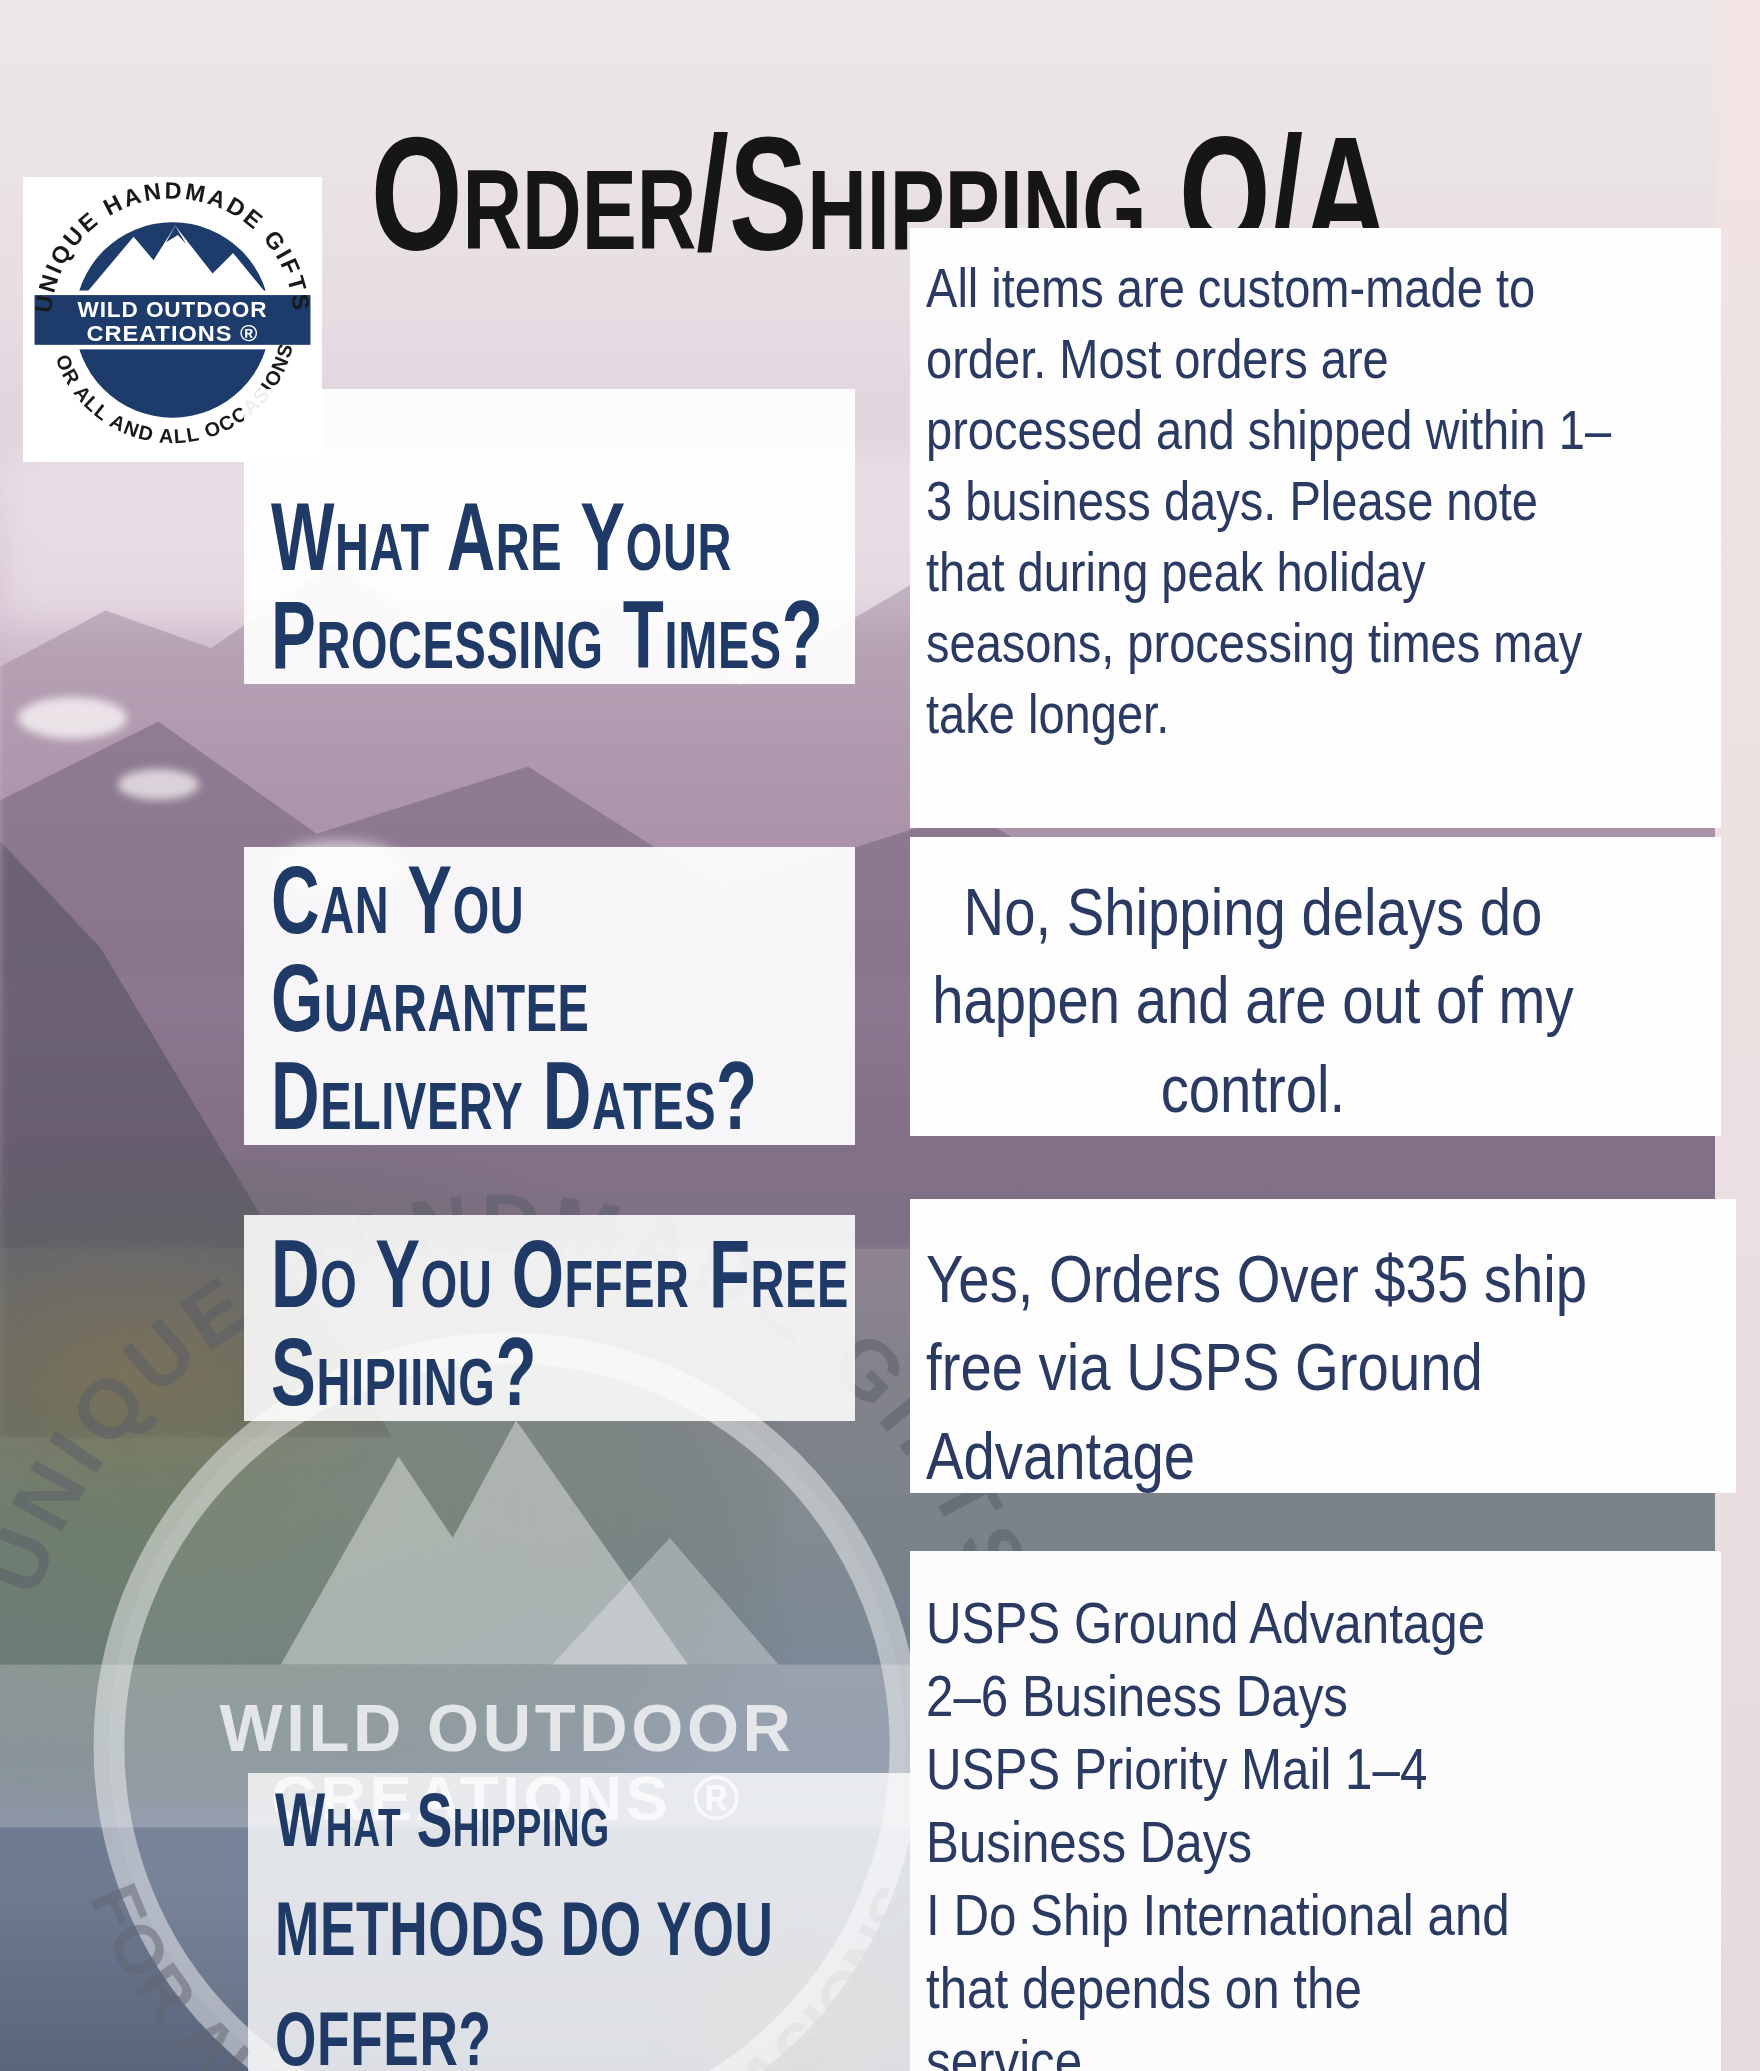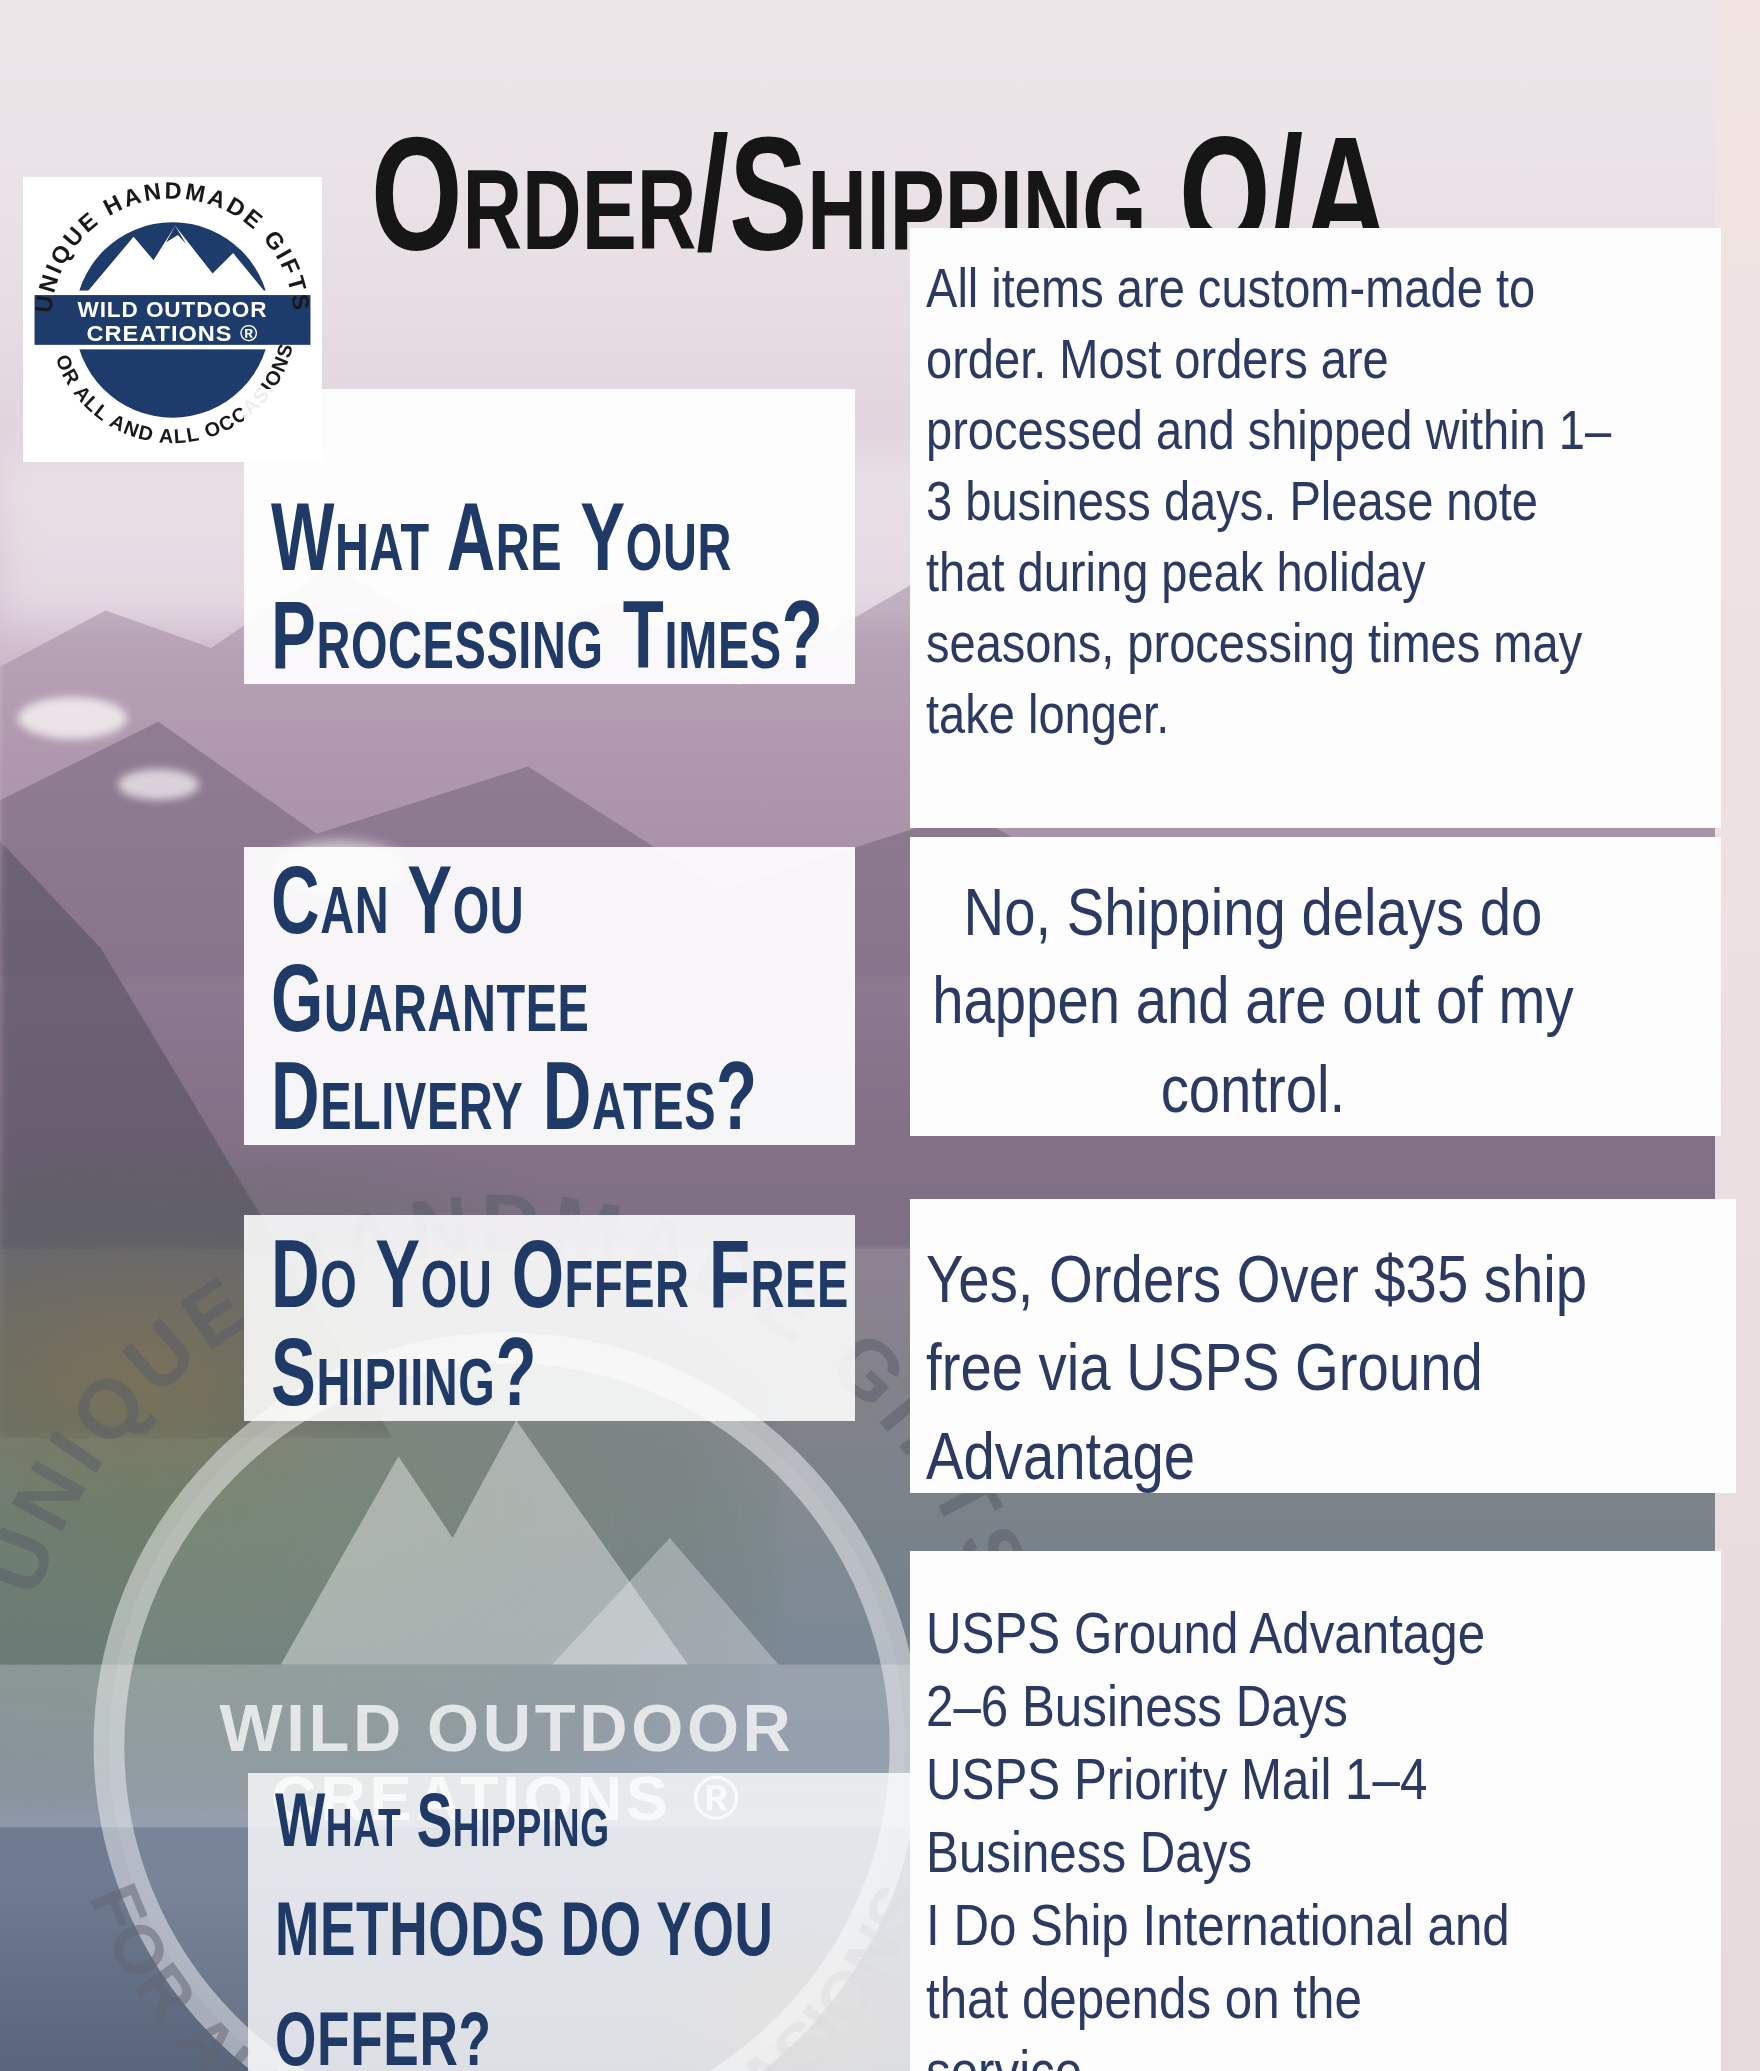--- a/index.html
+++ b/index.html
@@ -75,21 +75,21 @@
 
   .abox{background:#fdfdfe;color:#2b3a62;padding:0 16.3px 0 16.3px;}
   .atext{transform-origin:left top;}
   .aline{display:block;white-space:nowrap;}
   .a1{left:910px;top:228px;width:811px;height:600px;padding-top:23.5px;}
   .a1 .atext{font-size:56px;line-height:1.27;transform:scaleX(0.84);}
   .a2{left:910px;top:837px;width:811px;height:299px;padding-top:31px;text-align:center;}
   .a2 .atext{font-size:67px;line-height:1.32;transform:scaleX(0.84);}
   .a3{left:910px;top:1199px;width:826px;height:294px;padding-top:36px;}
   .a3 .atext{font-size:67px;line-height:1.32;transform:scaleX(0.84);}
-  .a4{left:910px;top:1551px;width:811px;height:520px;padding-top:45px;background:#fcfcfd;}
+  .a4{left:910px;top:1551px;width:811px;height:520px;padding-top:35px;background:#fcfcfd;}
   .a4 .atext{font-size:58px;line-height:1.26;transform:scaleX(0.85);}
 </style>
 </head>
 <body>
 
 <div class="page">
 
   <div class="bg-base"></div>
   <div class="bg-haze"></div>
   <div class="bg-ridge-far"></div>

